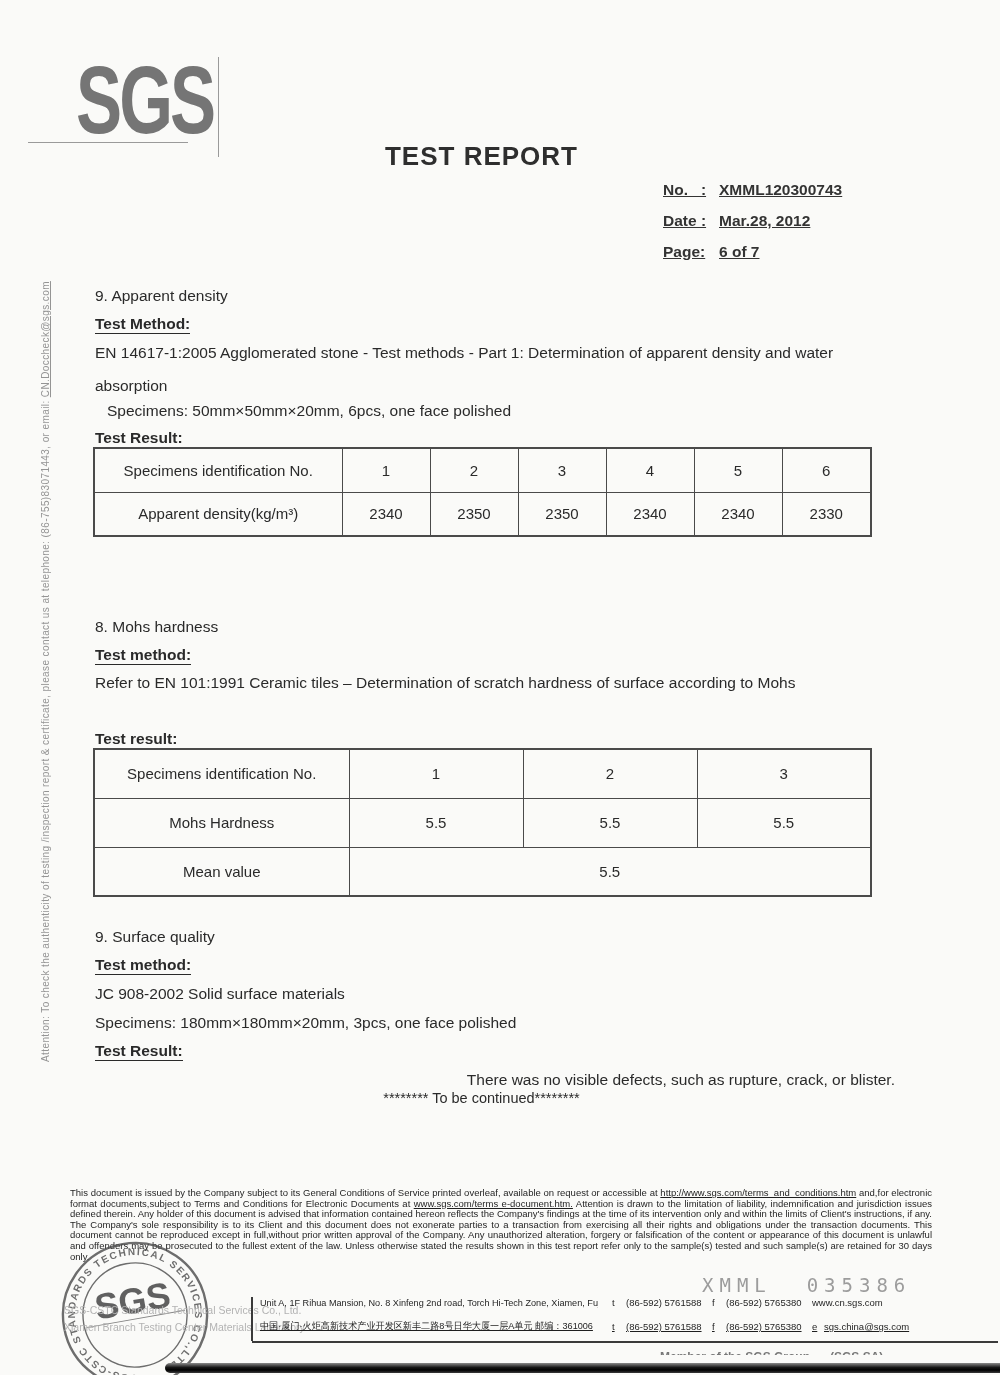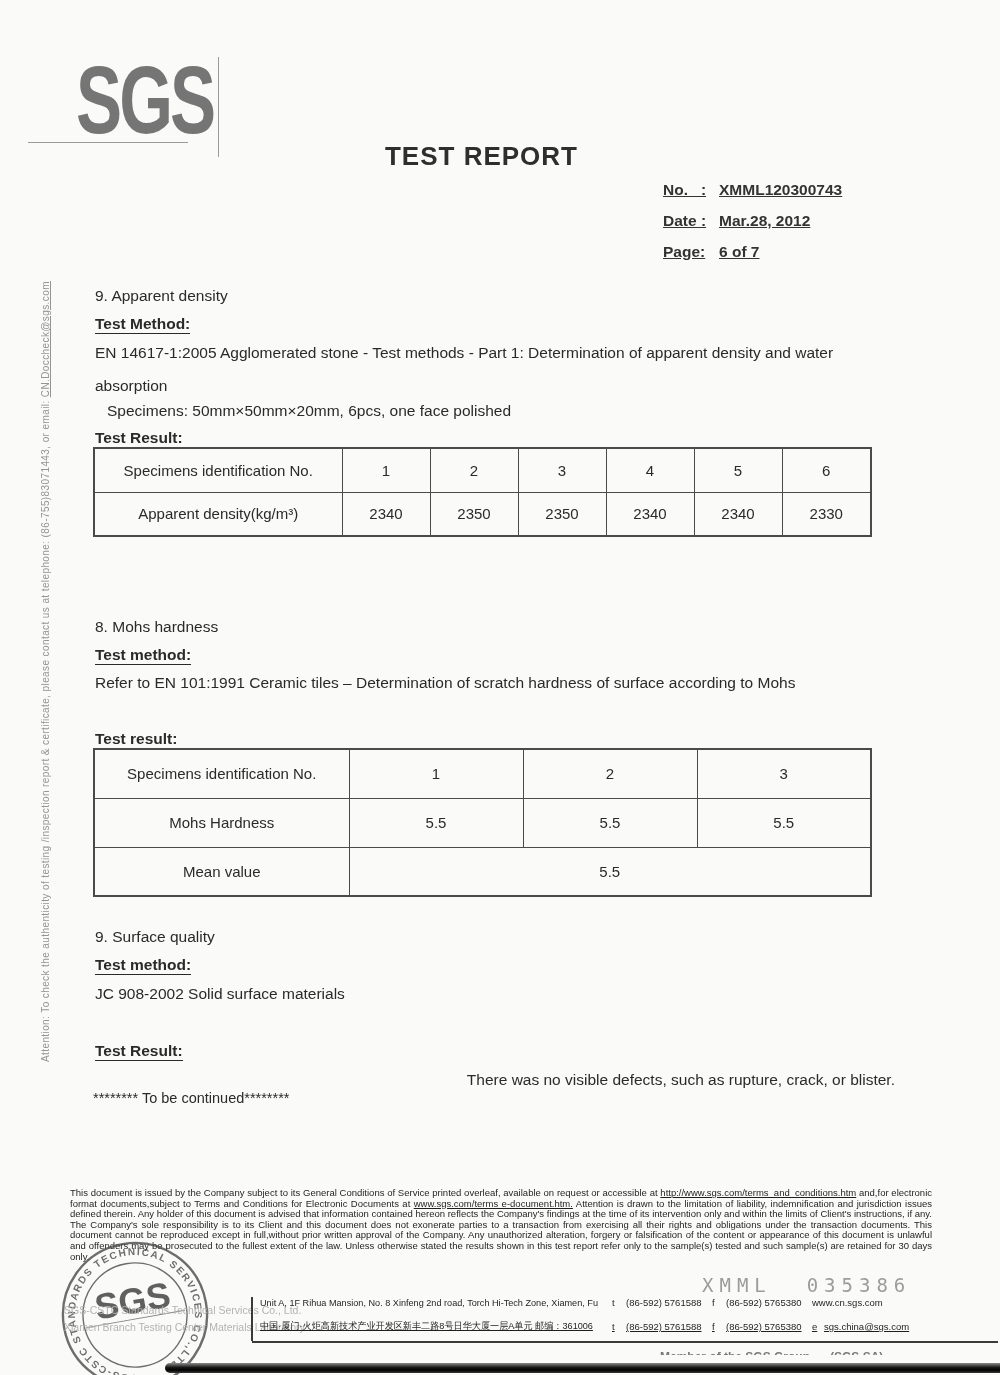--- a/index.html
+++ b/index.html
@@ -43,21 +43,21 @@
   
   table.tbl{
     position:absolute; left:93px; width:777px; border-collapse:collapse;
     table-layout:fixed; border:2px solid #4a4a4a; background:transparent;
   }
   table.tbl td{
     border:1px solid #4a4a4a; text-align:center; vertical-align:middle;
     font-size:15px; color:#2a2a2a; padding:2px 6px;
   }
 
-  .continued{left:93px; top:1090px; width:777px; text-align:left; font-size:14.5px; color:#2a2a2a;}
+  .continued{left:93px; top:1090px; width:777px; text-align:center; font-size:14.5px; color:#2a2a2a;}
 
   
   .legal{
     left:70px; top:1188px; width:862px; font-size:9.5px; line-height:10.6px;
     text-align:justify; color:#1f1f1f;
   }
   .legal .u{text-decoration:underline;}
 
   .stamp{left:55px; top:1235px; width:160px; height:160px; opacity:.82; transform:rotate(-10deg);}
   .ring-outer{fill:none; stroke:#4f4f4f; stroke-width:2.4;}
@@ -184,20 +184,21 @@
     <tr style="height:49px">
       <td>Mean value</td>
       <td colspan="3">5.5</td>
     </tr>
   </tbody>
     </table>
 
   <div class="abs bodyline h-section" style="top:920px;">9. Surface quality</div>
   <div class="abs bodyline" style="top:948px;"><span class="h-ul">Test method:</span></div>
   <div class="abs bodyline wide" style="top:977px;">JC 908-2002 Solid surface materials</div>
+  <div class="abs bodyline wide" style="top:1006px;">Specimens: 180mm×180mm×20mm, 3pcs, one face polished</div>
   <div class="abs bodyline" style="top:1034px;"><span class="h-ul">Test Result:</span></div>
   <div class="abs bodyline wide" style="top:1063px;text-align:right;">There was no visible defects, such as rupture, crack, or blister.</div>
 
   <div class="abs continued">******** To be continued********</div>
 
   <div class="abs legal">
     <span>This document is issued by the Company subject to its General Conditions of Service printed overleaf, available on request or accessible at </span><span class="u">http://www.sgs.com/terms_and_conditions.htm</span><span> and,for electronic format documents,subject to Terms and Conditions for Electronic Documents at </span><span class="u">www.sgs.com/terms e-document.htm.</span><span> Attention is drawn to the limitation of liability, indemnification and jurisdiction issues defined therein. Any holder of this document is advised that information contained hereon reflects the Company's findings at the time of its intervention only and within the limits of Client's instructions, if any. The Company's sole responsibility is to its Client and this document does not exonerate parties to a transaction from exercising all their rights and obligations under the transaction documents. This document cannot be reproduced except in full,without prior written approval of the Company. Any unauthorized alteration, forgery or falsification of the content or appearance of this document is unlawful and offenders may be prosecuted to the fullest extent of the law. Unless otherwise stated the results shown in this test report refer only to the sample(s) tested and such sample(s) are retained for 30 days only.</span>
   </div>
 
   <svg class="abs stamp" viewBox="0 0 160 160">

